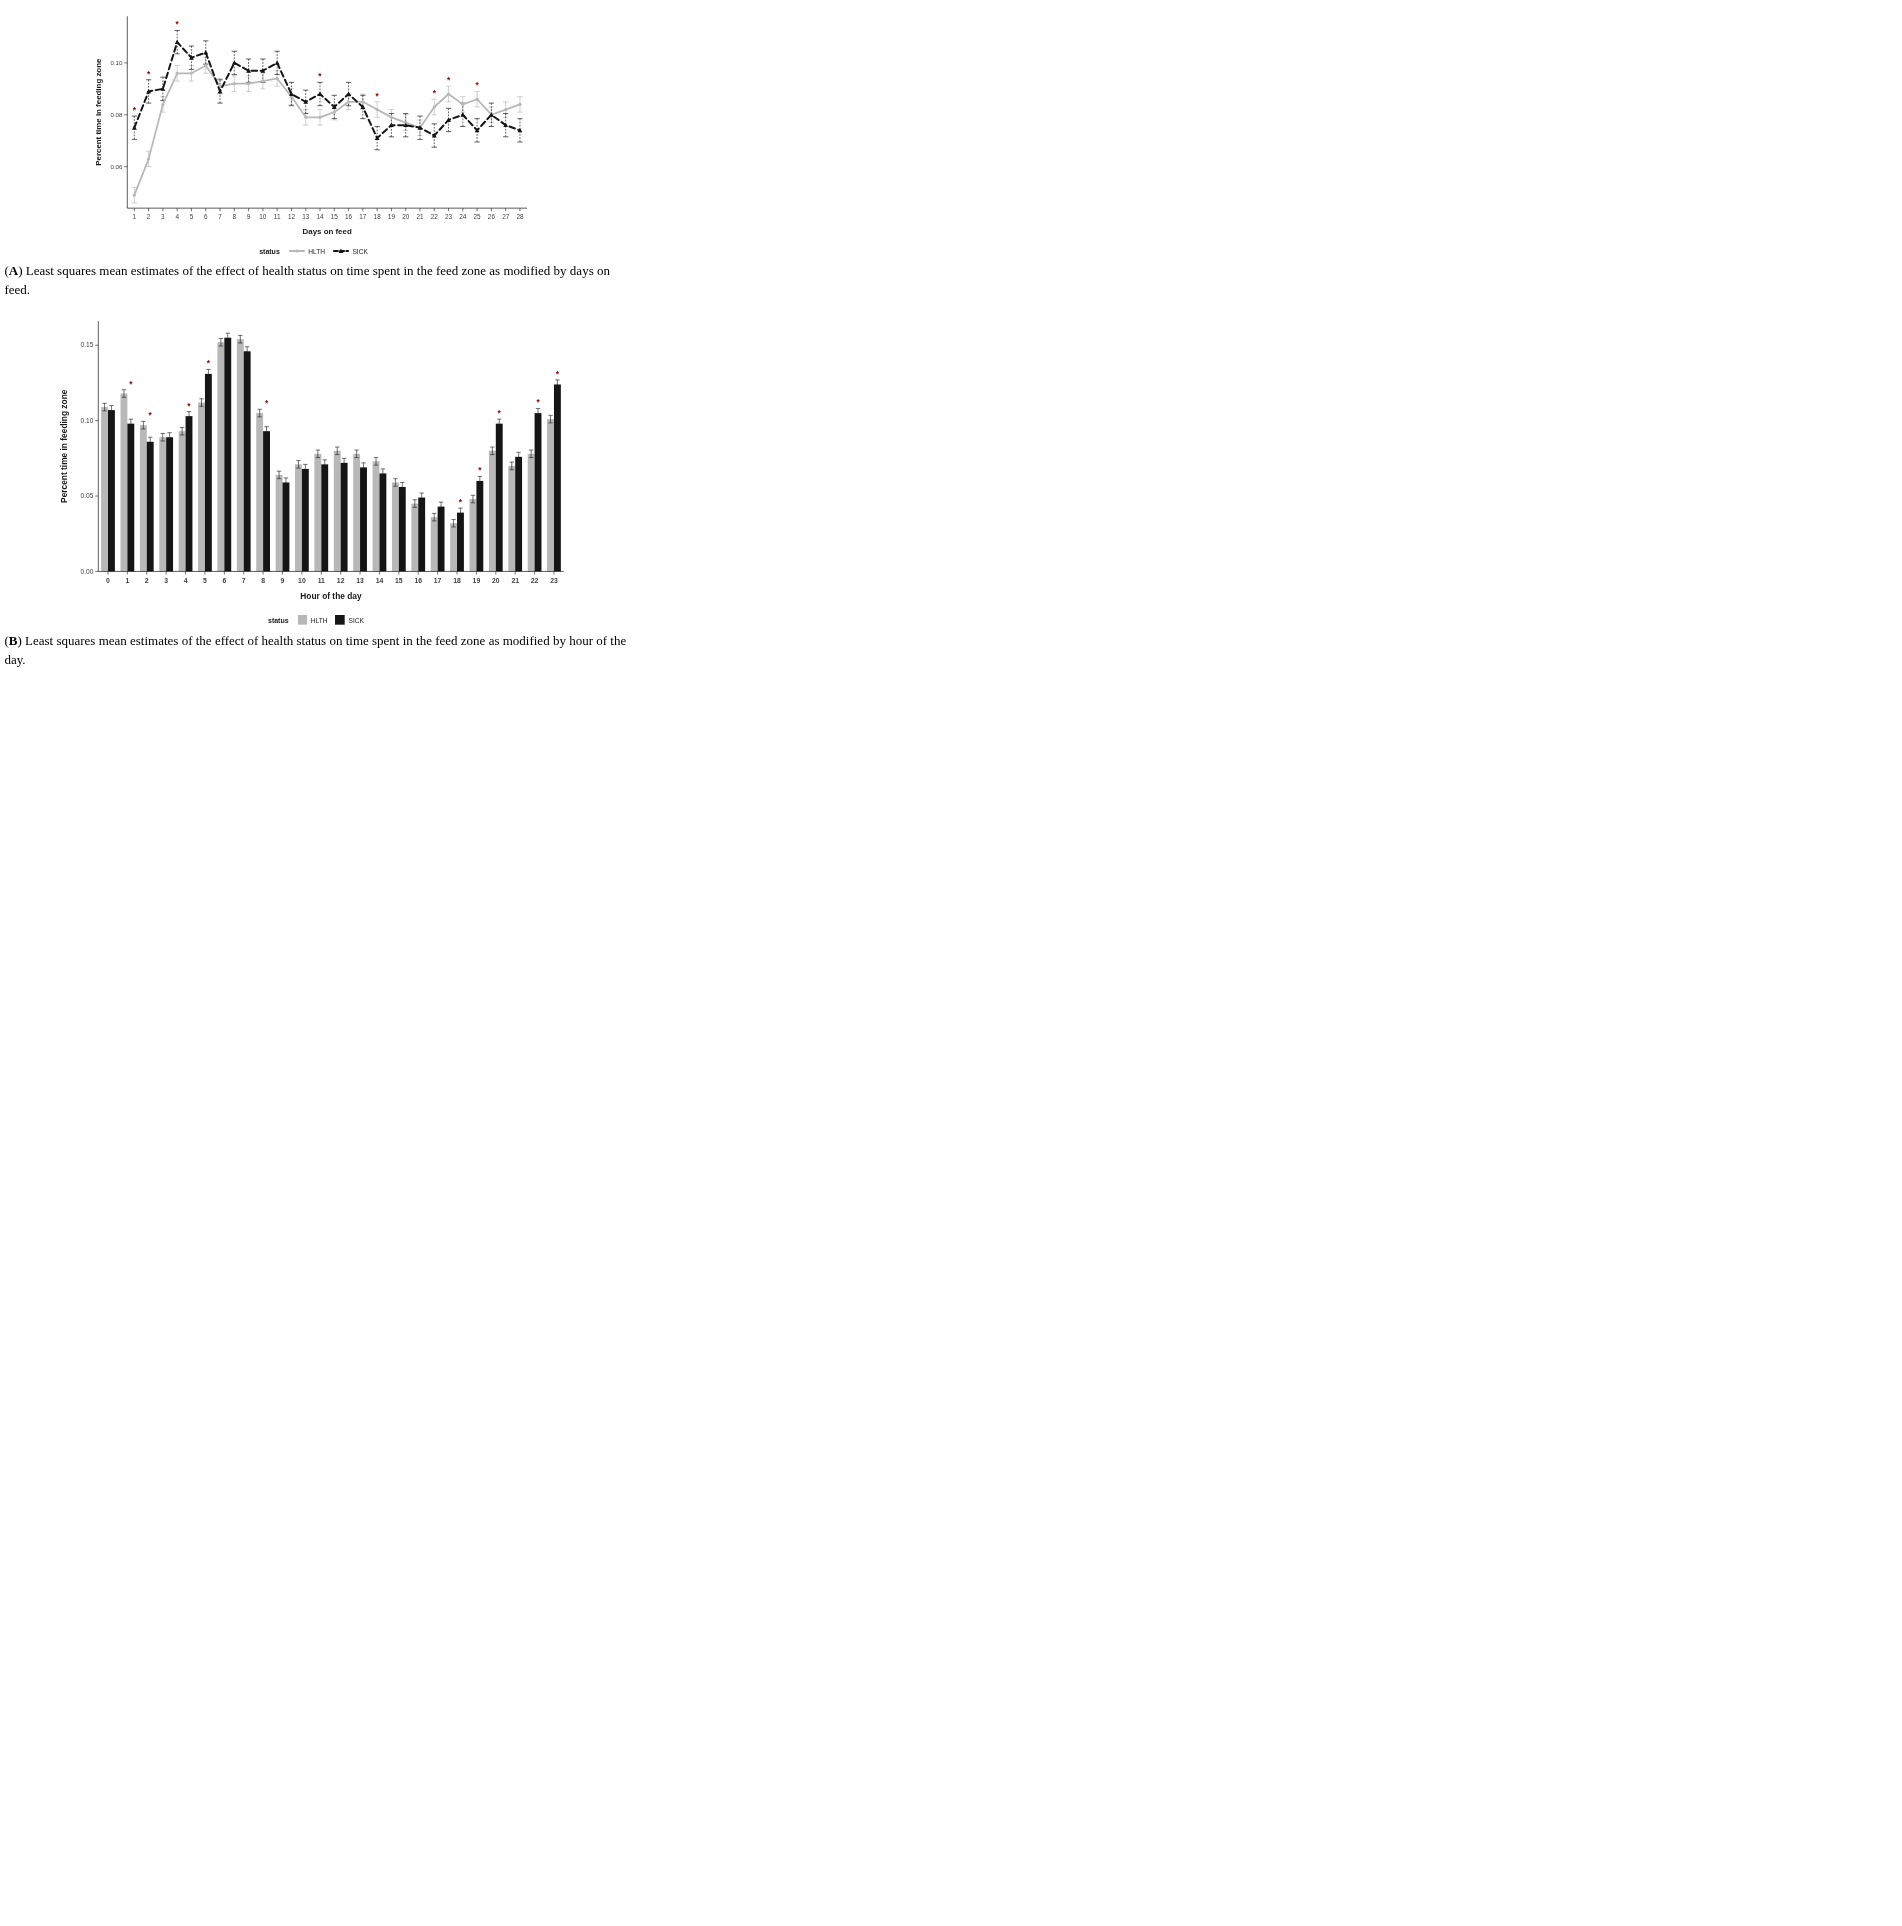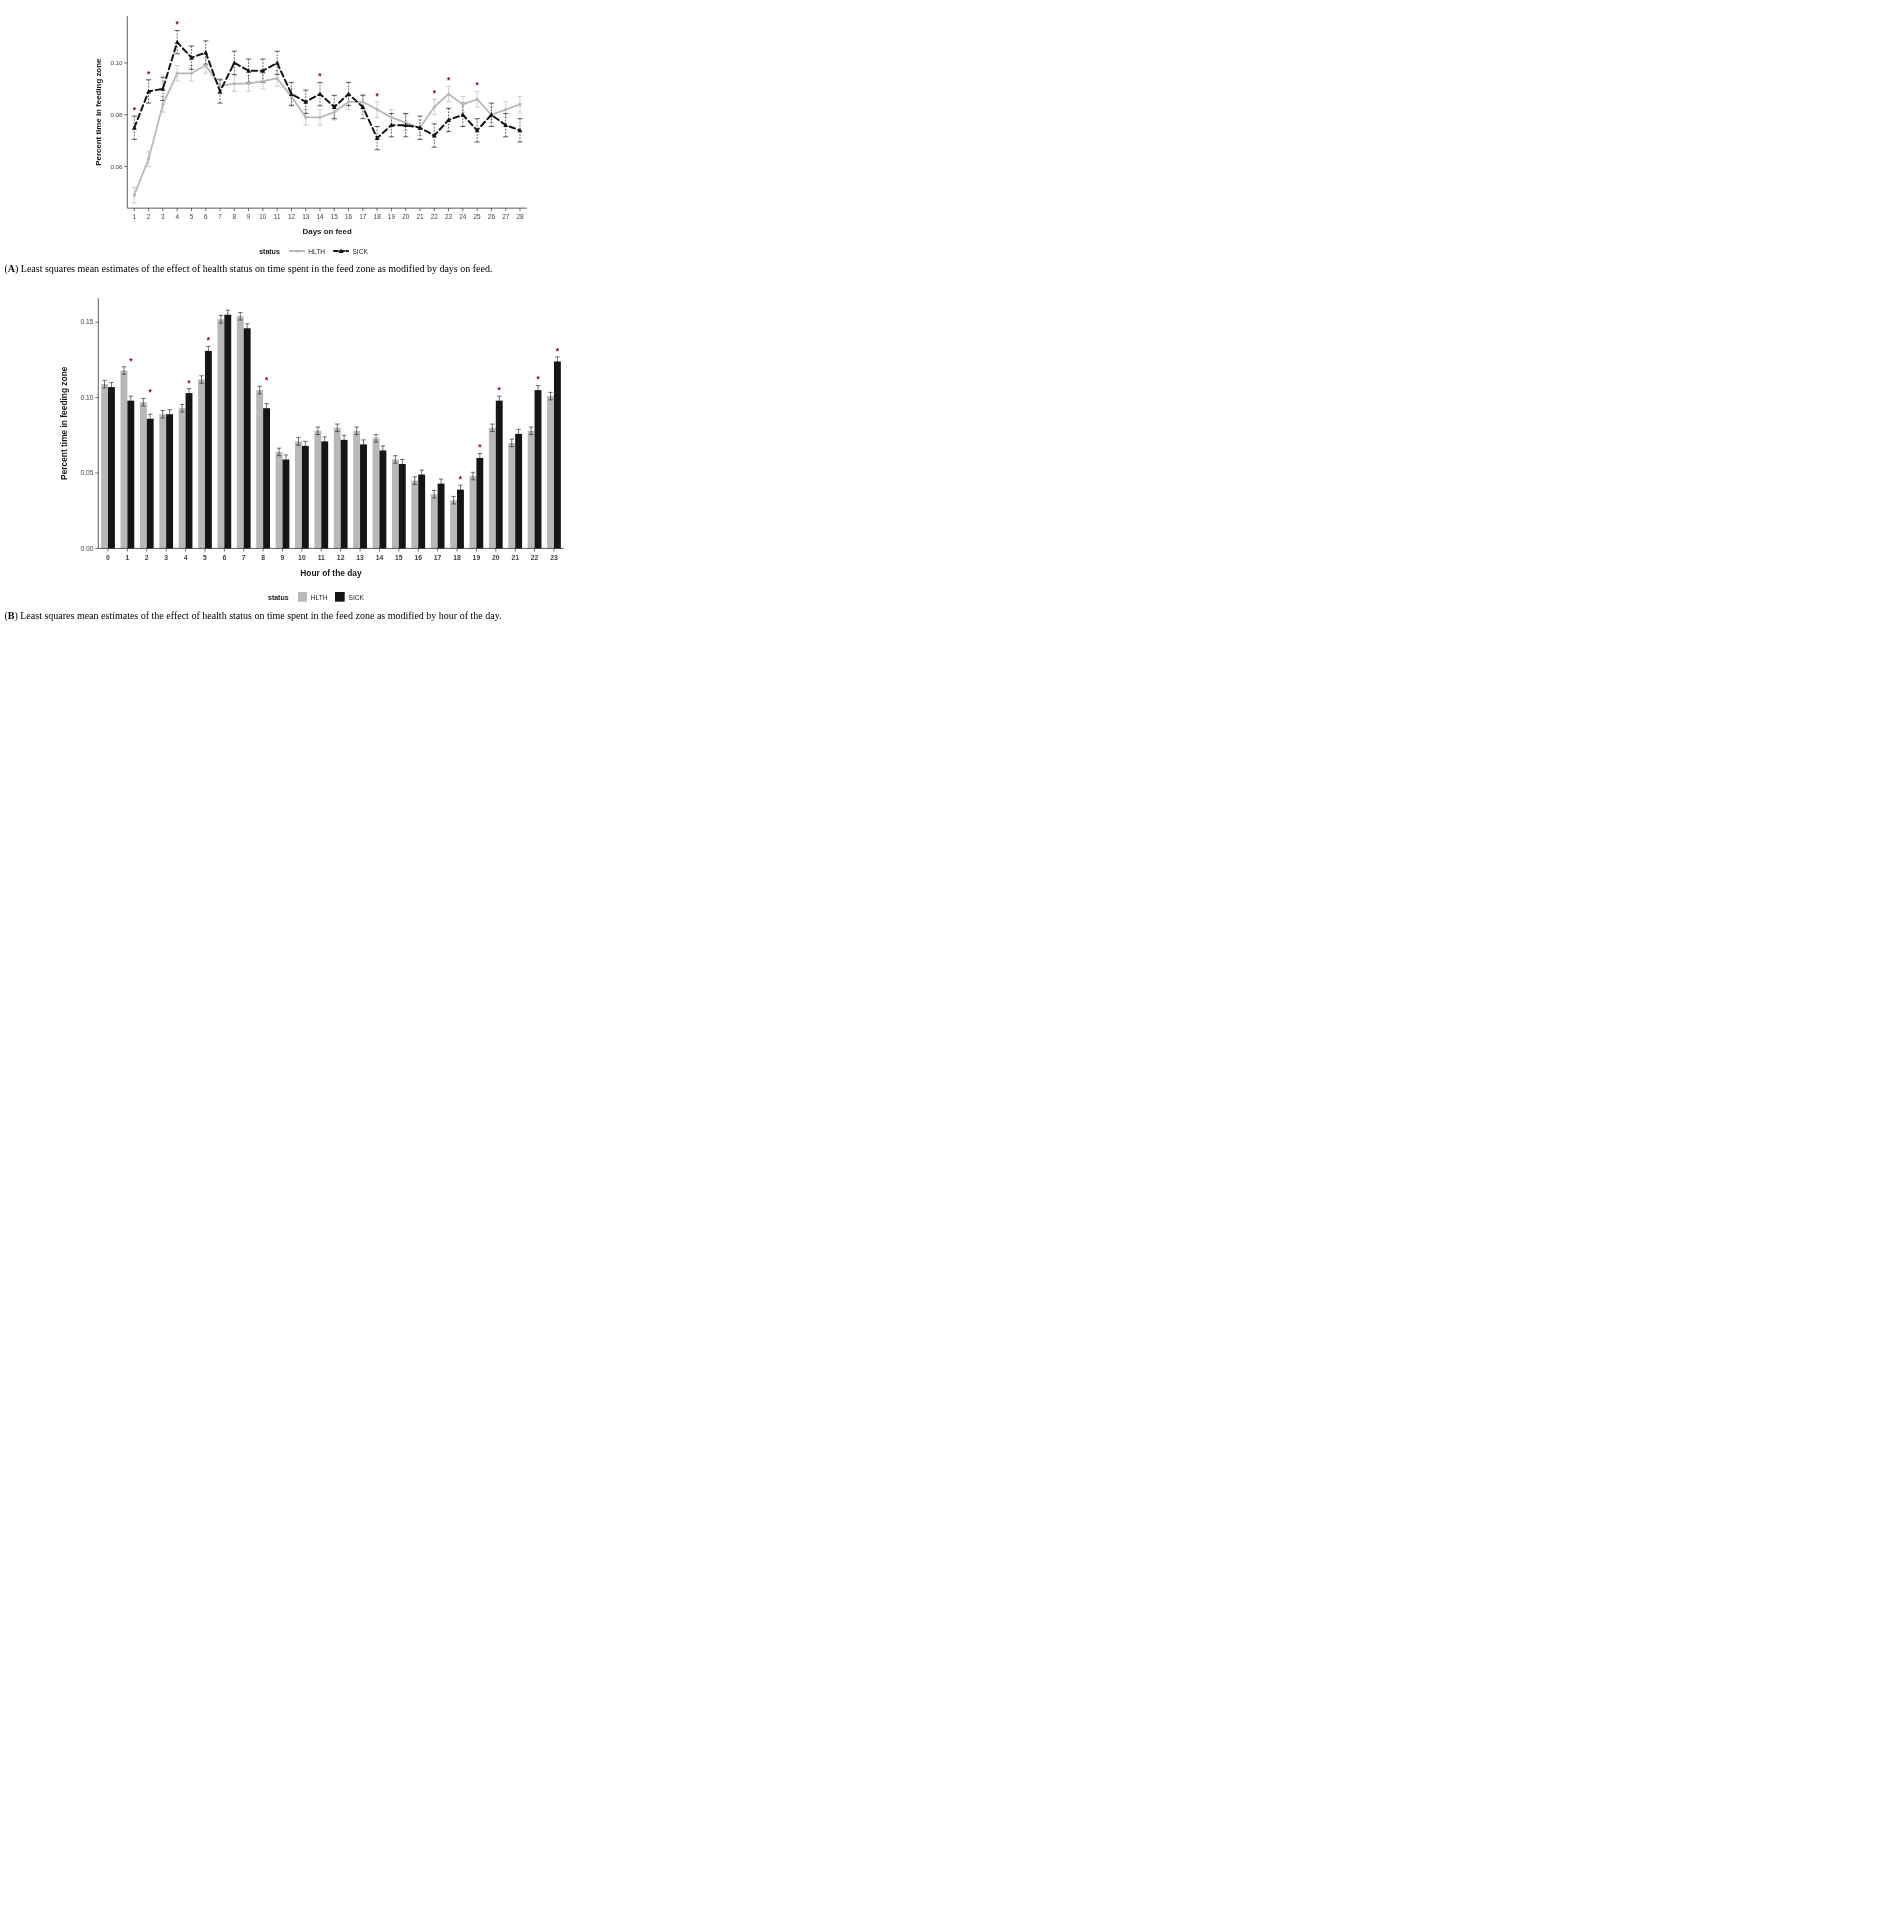--- a/index.html
+++ b/index.html
@@ -4,21 +4,21 @@
 <style>
   html,body{margin:0;padding:0;background:#ffffff;}
   body{width:635px;font-family:"Liberation Sans",sans-serif;color:#000;}
   .page{position:relative;width:635px;padding:2.6px 0 13.2px 0;background:#fff;}
   .fig{position:relative;}
   .figA{margin:0.9px 0 0 91px;width:445px;}
   .figB{margin:5.3px 0 0 56px;width:520px;}
   .legend{display:flex;align-items:center;justify-content:center;gap:8px;margin-top:0;font-size:6.6px;color:#1a1a1a;}
   .legend-title{font-weight:bold;font-size:7px;margin-right:0.9px;}
   .legend-item{display:flex;align-items:center;gap:3.5px;}
-  .caption{font-family:"Liberation Serif",serif;font-size:10px;line-height:1.45;margin:7px 4.4px 1.8px 4.4px;color:#000;max-width:628px;}
+  .caption{font-family:"Liberation Serif",serif;font-size:13px;line-height:1.45;margin:7px 4.4px 1.8px 4.4px;color:#000;max-width:628px;}
   svg text{font-family:"Liberation Sans",sans-serif;}
 </style>
 </head>
 <body>
 
 <div class="page">
 
   <div class="fig figA">
     <svg id="chartA" width="445" height="243" viewBox="0 0 1010 552">
         <line x1="82" y1="30" x2="82" y2="466" stroke="#1a1a1a" stroke-width="1.6"></line>

